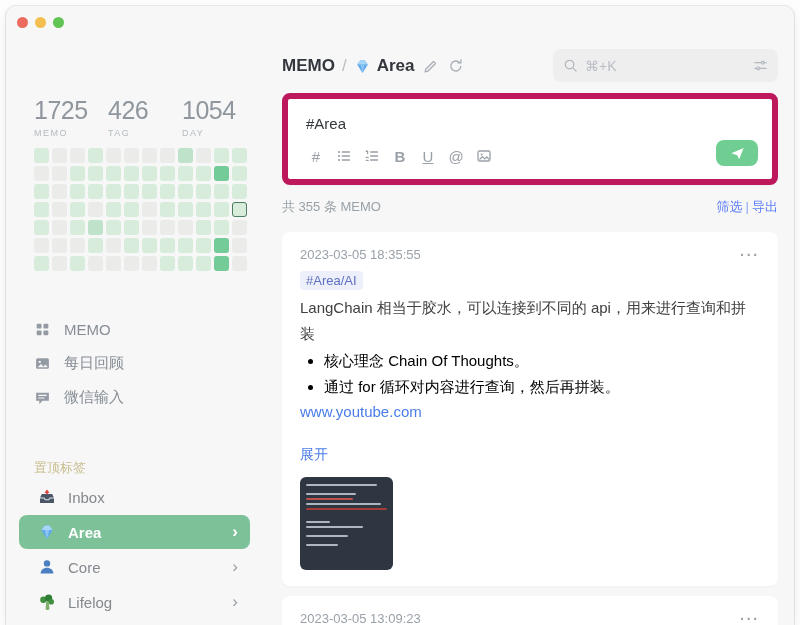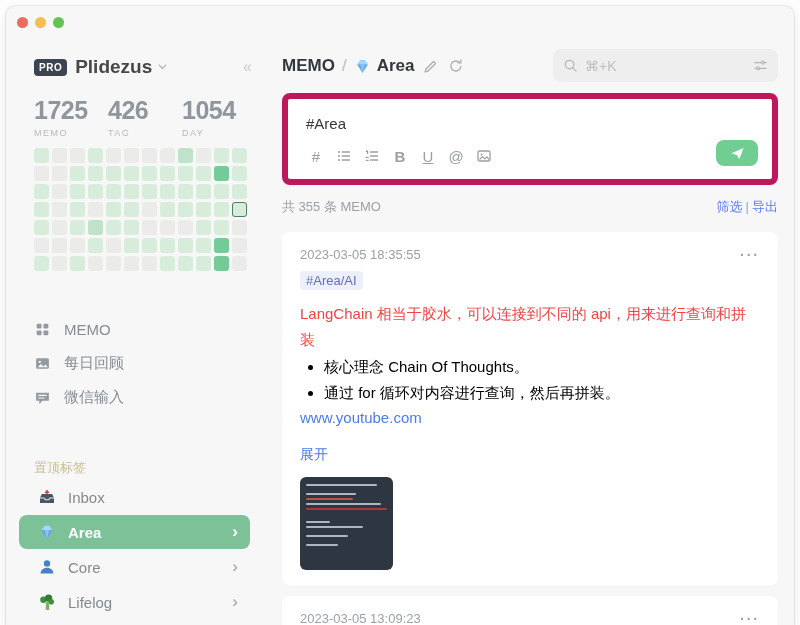--- a/index.html
+++ b/index.html
@@ -16,21 +16,21 @@
   
   .brand-row { position:absolute; left:28px; top:50px; width:218px; display:flex; align-items:center; }
   .pro-badge { background:#3b4450; color:#fff; font-size:10px; font-weight:bold;
     letter-spacing:.5px; padding:3px 5px; border-radius:4px; }
   .brand-name { font-size:19px; font-weight:bold; color:#484848; margin-left:8px; }
   .brand-caret { margin-left:5px; color:#aab0b7; }
   .collapse-btn { margin-left:auto; color:#c6cbd1; font-size:16px; cursor:pointer; }
 
   .stats { position:absolute; left:28px; top:90px; display:flex; }
   .stat { width:74px; }
-  .stat-value { font-size:25px; font-weight:bold; color:#8f969e; letter-spacing:-.5px; }
+  .stat-value { font-size:25px; font-weight:normal; color:#8f969e; letter-spacing:-.5px; }
   .stat-label { font-size:9px; color:#b4bac1; letter-spacing:1.5px; margin-top:3px; }
 
   .heatmap { position:absolute; left:28px; top:142px; display:grid;
     grid-template-columns:repeat(12,15px); grid-auto-rows:15px; gap:3px; }
   .hm-cell { border-radius:3px; }
   .lv0 { background:#ebecea; } .lv1 { background:#d8ecdc; }
   .lv2 { background:#bfe3ca; } .lv3 { background:#74cb98; }
   .hm-today { outline:1.5px solid #4f7d62; outline-offset:-1.5px; }
 
   .months { position:absolute; left:28px; top:266px; width:216px; height:16px; }
@@ -87,51 +87,41 @@
 
   .memo-list { position:absolute; left:276px; top:226px; width:496px; }
   .memo-card { background:#fff; border-radius:8px; box-shadow:0 1px 2px rgba(0,0,0,.03);
     padding:15px 18px 16px; margin-bottom:10px; }
   .memo-head { display:flex; align-items:flex-start; }
   .memo-ts { font-size:13px; color:#9aa1a9; }
   .memo-more { margin-left:auto; color:#9aa1a9; font-size:14px; letter-spacing:2px;
     font-weight:bold; cursor:pointer; }
   .memo-chip { display:inline-block; background:#edf0fa; color:#5f6fc1; font-size:13px;
     padding:2px 6px; border-radius:4px; margin-top:8px; cursor:pointer; }
-  .memo-text { font-size:15px; color:#ef4444; line-height:1.7; margin-top:11px; }
+  .memo-text { font-size:15px; color:#404040; line-height:1.7; margin-top:5px; }
   .memo-bullets { margin:2px 0 0 24px; }
   .memo-bullets li { font-size:15px; color:#000000; line-height:1.72; }
   .memo-link { font-size:15px; color:#4a7ce8; margin-top:3px; cursor:pointer; }
-  .memo-expand { font-size:14px; color:#4a7ce8; margin-top:20px; cursor:pointer; }
+  .memo-expand { font-size:14px; color:#4a7ce8; margin-top:26px; cursor:pointer; }
   .memo-thumb { width:93px; height:93px; background:#2e3642; border-radius:6px;
     margin-top:13px; padding:7px 6px; overflow:hidden; cursor:pointer; }
   .tl { height:2px; border-radius:1px; margin-bottom:3px; }
   .tl-gap { height:4px; }
 </style>
 </head>
 <body>
 
 <div class="win">
 
   <div class="lights" id="lights">
       <span class="light" style="background: rgb(236, 106, 94);"></span>
       <span class="light" style="background: rgb(244, 191, 79);"></span>
       <span class="light" style="background: rgb(97, 196, 84);"></span>
     </div>
 
-  <div class="brand-row">
-    <span class="pro-badge">PRO</span>
-    <span class="brand-name">Plidezus</span>
-    <span class="brand-caret">
-      <svg viewBox="0 0 12 12" width="11" height="11">
-          <path d="M2.5 4.5L6 8l3.5-3.5" fill="none" stroke="currentColor" stroke-width="1.4" stroke-linecap="round"></path>
-        </svg>
-    </span>
-    <span class="collapse-btn">«</span>
-  </div>
 
   <div class="stats" id="stats">
       <div class="stat">
         <div class="stat-value">1725</div>
         <div class="stat-label">MEMO</div>
       </div>
       <div class="stat">
         <div class="stat-value">426</div>
         <div class="stat-label">TAG</div>
       </div>

